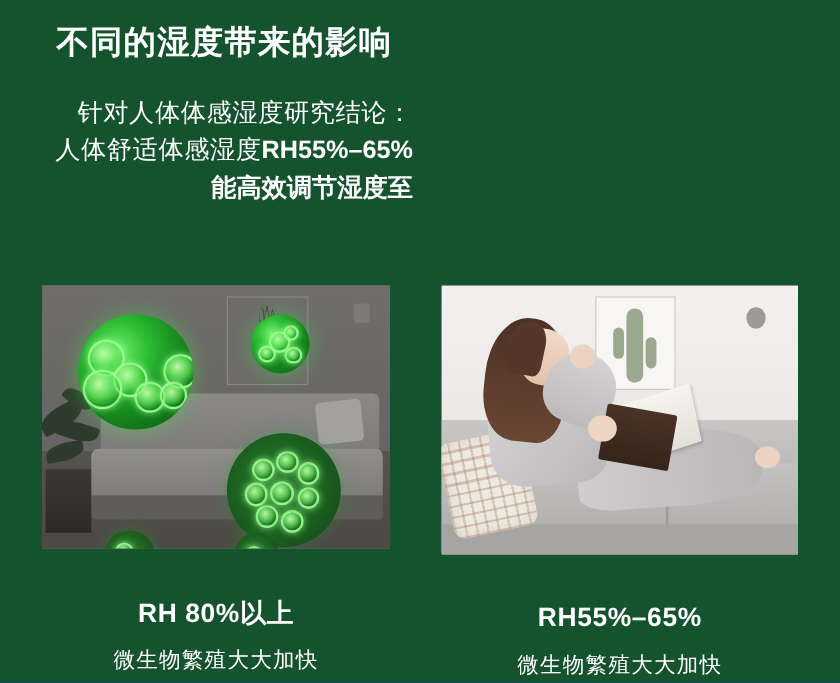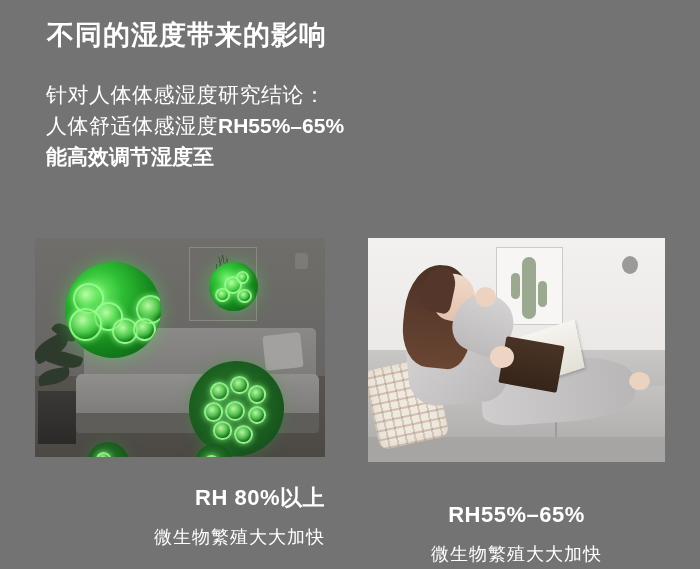--- a/index.html
+++ b/index.html
@@ -4,21 +4,21 @@
 <style>
   html, body {
     margin: 0;
     padding: 0;
     background: #0f4bc0;
   }
   .page {
     position: relative;
     width: 700px;
     height: 569px;
-    background: #737373;
+    background: #14532d;
     overflow: hidden;
     font-family: "Liberation Sans", "DejaVu Sans", sans-serif;
     -webkit-font-smoothing: antialiased;
   }
 
   
   .headline {
     position: absolute;
     left: 47px;
     top: 20px;
@@ -33,21 +33,21 @@
   
   .body-copy {
     position: absolute;
     left: 46px;
     top: 79px;
     color: #ffffff;
     font-size: 21px;
     line-height: 31px;
     letter-spacing: 0.5px;
   }
-  .body-copy .line { white-space: nowrap; }
+  .body-copy .line { white-space: nowrap; text-align: right; }
   .body-copy .reg { font-weight: 400; }
   .body-copy .bold { font-weight: bold; letter-spacing: 0px; }
 
   
   .photos {
     position: absolute;
     left: 0;
     top: 238px;
     width: 700px;
     height: 225px;
@@ -270,21 +270,21 @@
     position:absolute; left:41%; top:48%; width:8%; height:10%;
     background:#eed5c3; border-radius:50%;
   }
 
   
   .caption {
     position: absolute;
     text-align: center;
     color: #ffffff;
   }
-  .cap-left  { left: 35px;  top: 484px; width: 290px; text-align: right; }
+  .cap-left  { left: 35px;  top: 497px; width: 290px; }
   .cap-right { left: 368px; top: 501px; width: 297px; }
   .cap-title {
     font-size: 22px;
     font-weight: bold;
     letter-spacing: 0.5px;
     line-height: 28px;
     white-space: nowrap;
   }
   .cap-sub {
     font-size: 18px;

